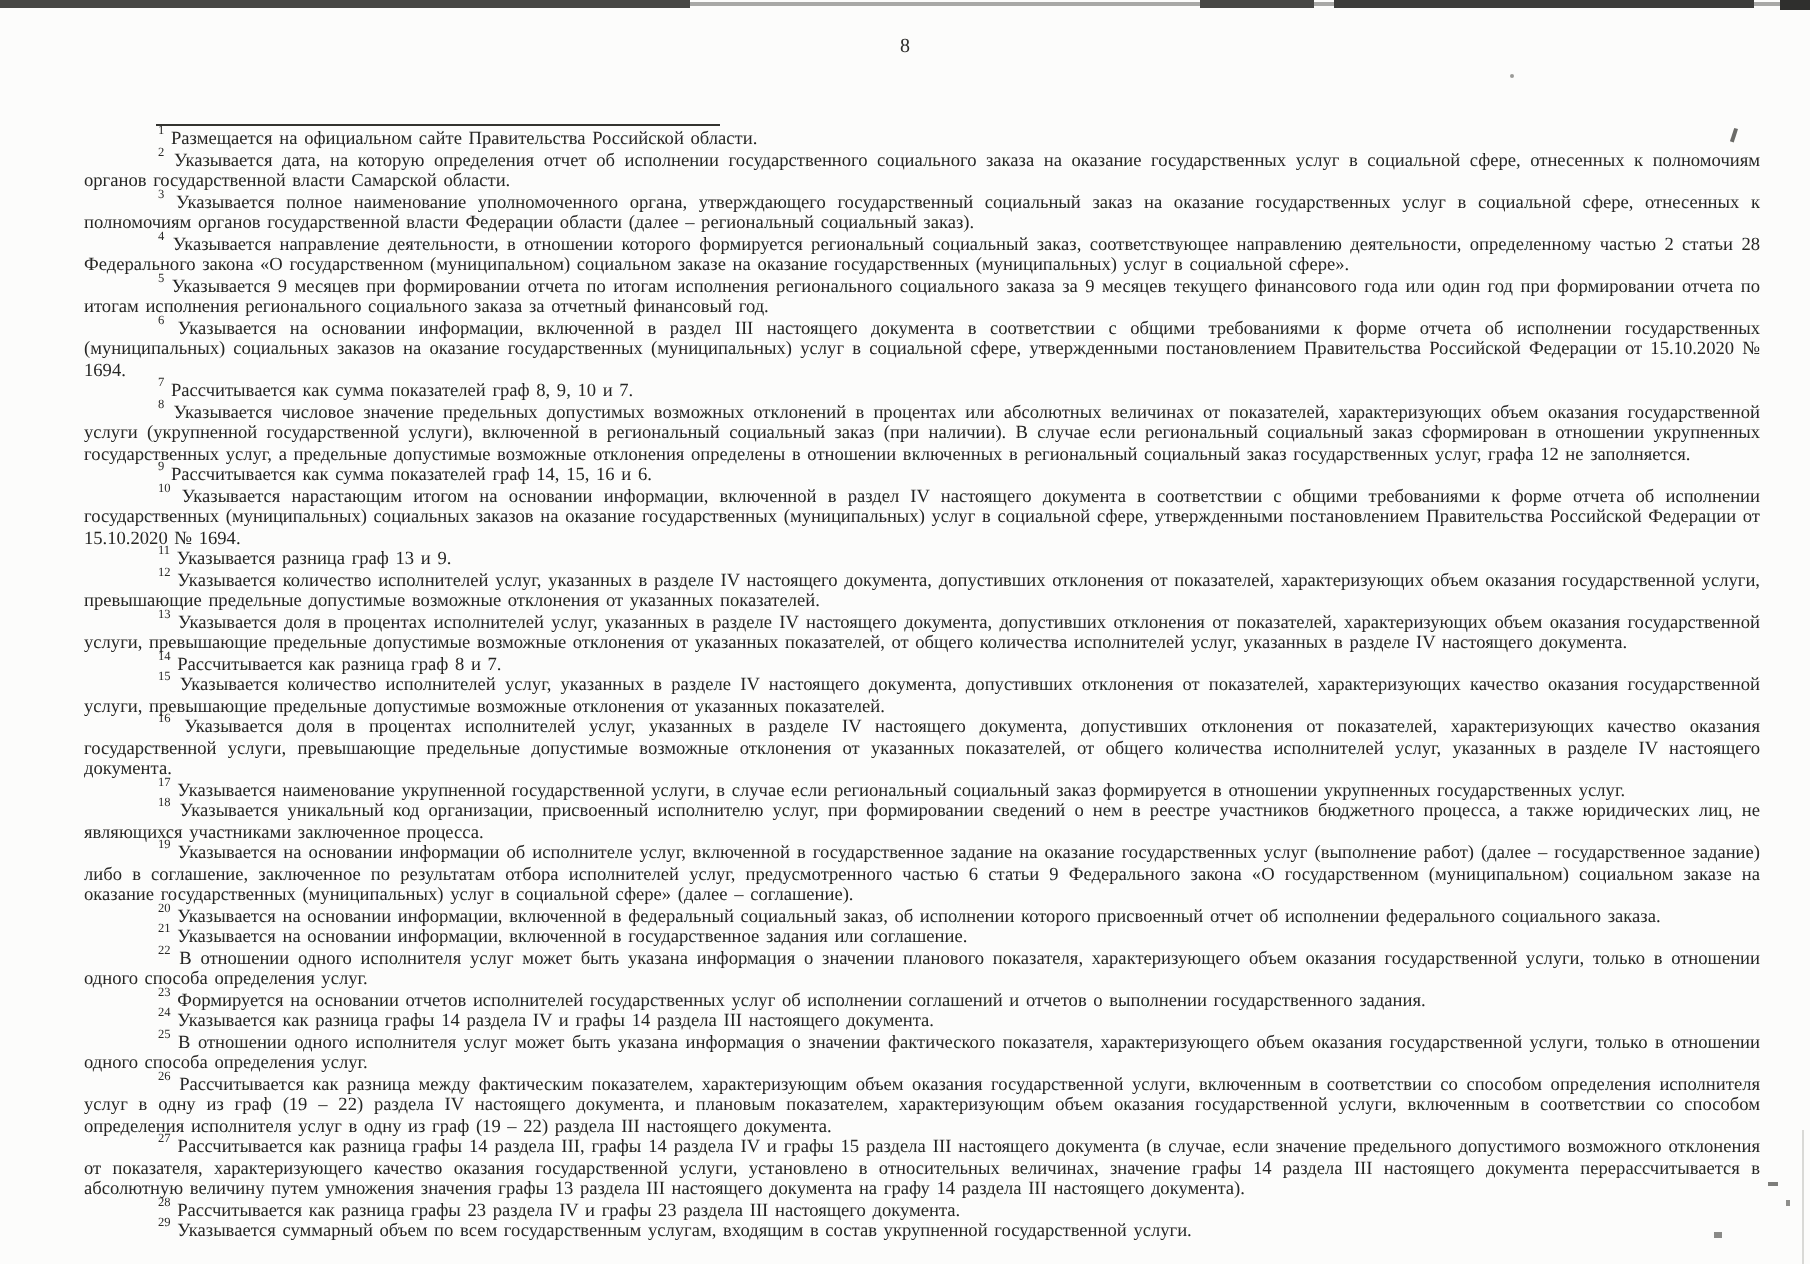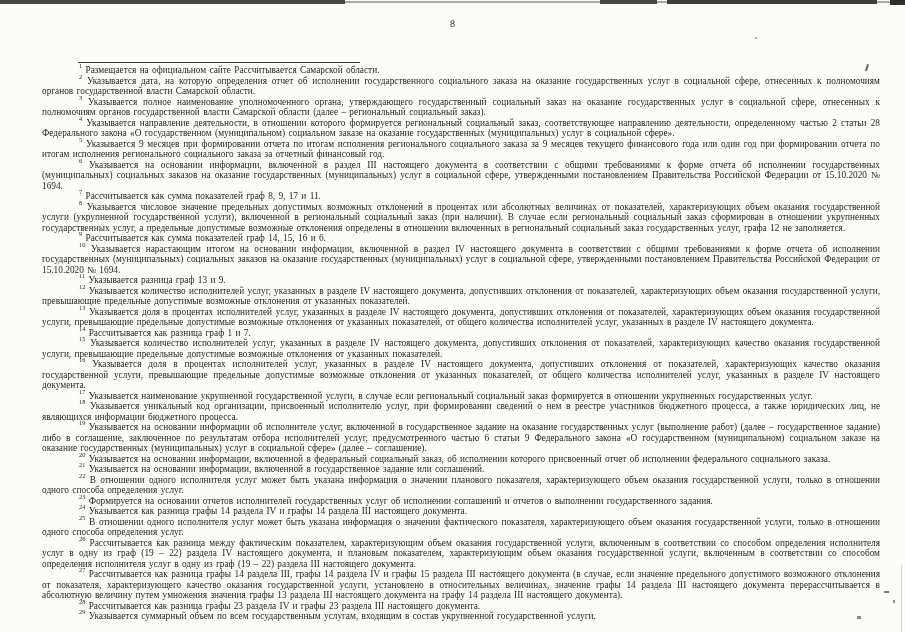--- a/index.html
+++ b/index.html
@@ -87,41 +87,41 @@
   <div class="scanbar-seg seg1"></div>
   <div class="scanbar-seg seg2"></div>
   <div class="scanbar-seg seg3"></div>
   <div class="scanbar-seg seg4"></div>
 
   <div class="page-number">8</div>
 
   <div class="footnote-separator"></div>
 
   <div class="footnotes" id="footnotes">
-      <p class="footnote"><sup>1</sup> <span>Размещается на официальном сайте Рассчитывается Самарской области.</span></p>
+      <p class="footnote"><sup>1</sup> <span>Размещается на официальном сайте Правительства Российской области.</span></p>
       <p class="footnote"><sup>2</sup> <span>Указывается дата, на которую определения отчет об исполнении государственного социального заказа на оказание государственных услуг в социальной сфере, отнесенных к полномочиям органов государственной власти Самарской области.</span></p>
-      <p class="footnote"><sup>3</sup> <span>Указывается полное наименование уполномоченного органа, утверждающего государственный социальный заказ на оказание государственных услуг в социальной сфере, отнесенных к полномочиям органов государственной власти Самарской области (далее – региональный социальный заказ).</span></p>
+      <p class="footnote"><sup>3</sup> <span>Указывается полное наименование уполномоченного органа, утверждающего государственный социальный заказ на оказание государственных услуг в социальной сфере, отнесенных к полномочиям органов государственной власти Федерации области (далее – региональный социальный заказ).</span></p>
       <p class="footnote"><sup>4</sup> <span>Указывается направление деятельности, в отношении которого формируется региональный социальный заказ, соответствующее направлению деятельности, определенному частью 2 статьи 28 Федерального закона «О государственном (муниципальном) социальном заказе на оказание государственных (муниципальных) услуг в социальной сфере».</span></p>
       <p class="footnote"><sup>5</sup> <span>Указывается 9 месяцев при формировании отчета по итогам исполнения регионального социального заказа за 9 месяцев текущего финансового года или один год при формировании отчета по итогам исполнения регионального социального заказа за отчетный финансовый год.</span></p>
       <p class="footnote"><sup>6</sup> <span>Указывается на основании информации, включенной в раздел III настоящего документа в соответствии с общими требованиями к форме отчета об исполнении государственных (муниципальных) социальных заказов на оказание государственных (муниципальных) услуг в социальной сфере, утвержденными постановлением Правительства Российской Федерации от 15.10.2020 № 1694.</span></p>
-      <p class="footnote"><sup>7</sup> <span>Рассчитывается как сумма показателей граф 8, 9, 17 и 11.</span></p>
+      <p class="footnote"><sup>7</sup> <span>Рассчитывается как сумма показателей граф 8, 9, 10 и 7.</span></p>
       <p class="footnote"><sup>8</sup> <span>Указывается числовое значение предельных допустимых возможных отклонений в процентах или абсолютных величинах от показателей, характеризующих объем оказания государственной услуги (укрупненной государственной услуги), включенной в региональный социальный заказ (при наличии). В случае если региональный социальный заказ сформирован в отношении укрупненных государственных услуг, а предельные допустимые возможные отклонения определены в отношении включенных в региональный социальный заказ государственных услуг, графа 12 не заполняется.</span></p>
       <p class="footnote"><sup>9</sup> <span>Рассчитывается как сумма показателей граф 14, 15, 16 и 6.</span></p>
       <p class="footnote"><sup>10</sup> <span>Указывается нарастающим итогом на основании информации, включенной в раздел IV настоящего документа в соответствии с общими требованиями к форме отчета об исполнении государственных (муниципальных) социальных заказов на оказание государственных (муниципальных) услуг в социальной сфере, утвержденными постановлением Правительства Российской Федерации от 15.10.2020 № 1694.</span></p>
       <p class="footnote"><sup>11</sup> <span>Указывается разница граф 13 и 9.</span></p>
       <p class="footnote"><sup>12</sup> <span>Указывается количество исполнителей услуг, указанных в разделе IV настоящего документа, допустивших отклонения от показателей, характеризующих объем оказания государственной услуги, превышающие предельные допустимые возможные отклонения от указанных показателей.</span></p>
       <p class="footnote"><sup>13</sup> <span>Указывается доля в процентах исполнителей услуг, указанных в разделе IV настоящего документа, допустивших отклонения от показателей, характеризующих объем оказания государственной услуги, превышающие предельные допустимые возможные отклонения от указанных показателей, от общего количества исполнителей услуг, указанных в разделе IV настоящего документа.</span></p>
-      <p class="footnote"><sup>14</sup> <span>Рассчитывается как разница граф 1 и 7.</span></p>
+      <p class="footnote"><sup>14</sup> <span>Рассчитывается как разница граф 8 и 7.</span></p>
       <p class="footnote"><sup>15</sup> <span>Указывается количество исполнителей услуг, указанных в разделе IV настоящего документа, допустивших отклонения от показателей, характеризующих качество оказания государственной услуги, превышающие предельные допустимые возможные отклонения от указанных показателей.</span></p>
       <p class="footnote"><sup>16</sup> <span>Указывается доля в процентах исполнителей услуг, указанных в разделе IV настоящего документа, допустивших отклонения от показателей, характеризующих качество оказания государственной услуги, превышающие предельные допустимые возможные отклонения от указанных показателей, от общего количества исполнителей услуг, указанных в разделе IV настоящего документа.</span></p>
       <p class="footnote"><sup>17</sup> <span>Указывается наименование укрупненной государственной услуги, в случае если региональный социальный заказ формируется в отношении укрупненных государственных услуг.</span></p>
-      <p class="footnote"><sup>18</sup> <span>Указывается уникальный код организации, присвоенный исполнителю услуг, при формировании сведений о нем в реестре участников бюджетного процесса, а также юридических лиц, не являющихся информации бюджетного процесса.</span></p>
+      <p class="footnote"><sup>18</sup> <span>Указывается уникальный код организации, присвоенный исполнителю услуг, при формировании сведений о нем в реестре участников бюджетного процесса, а также юридических лиц, не являющихся участниками заключенное процесса.</span></p>
       <p class="footnote"><sup>19</sup> <span>Указывается на основании информации об исполнителе услуг, включенной в государственное задание на оказание государственных услуг (выполнение работ) (далее – государственное задание) либо в соглашение, заключенное по результатам отбора исполнителей услуг, предусмотренного частью 6 статьи 9 Федерального закона «О государственном (муниципальном) социальном заказе на оказание государственных (муниципальных) услуг в социальной сфере» (далее – соглашение).</span></p>
       <p class="footnote"><sup>20</sup> <span>Указывается на основании информации, включенной в федеральный социальный заказ, об исполнении которого присвоенный отчет об исполнении федерального социального заказа.</span></p>
-      <p class="footnote"><sup>21</sup> <span>Указывается на основании информации, включенной в государственное задание или соглашений.</span></p>
+      <p class="footnote"><sup>21</sup> <span>Указывается на основании информации, включенной в государственное задания или соглашение.</span></p>
       <p class="footnote"><sup>22</sup> <span>В отношении одного исполнителя услуг может быть указана информация о значении планового показателя, характеризующего объем оказания государственной услуги, только в отношении одного способа определения услуг.</span></p>
       <p class="footnote"><sup>23</sup> <span>Формируется на основании отчетов исполнителей государственных услуг об исполнении соглашений и отчетов о выполнении государственного задания.</span></p>
       <p class="footnote"><sup>24</sup> <span>Указывается как разница графы 14 раздела IV и графы 14 раздела III настоящего документа.</span></p>
       <p class="footnote"><sup>25</sup> <span>В отношении одного исполнителя услуг может быть указана информация о значении фактического показателя, характеризующего объем оказания государственной услуги, только в отношении одного способа определения услуг.</span></p>
       <p class="footnote"><sup>26</sup> <span>Рассчитывается как разница между фактическим показателем, характеризующим объем оказания государственной услуги, включенным в соответствии со способом определения исполнителя услуг в одну из граф (19 – 22) раздела IV настоящего документа, и плановым показателем, характеризующим объем оказания государственной услуги, включенным в соответствии со способом определения исполнителя услуг в одну из граф (19 – 22) раздела III настоящего документа.</span></p>
       <p class="footnote"><sup>27</sup> <span>Рассчитывается как разница графы 14 раздела III, графы 14 раздела IV и графы 15 раздела III настоящего документа (в случае, если значение предельного допустимого возможного отклонения от показателя, характеризующего качество оказания государственной услуги, установлено в относительных величинах, значение графы 14 раздела III настоящего документа перерассчитывается в абсолютную величину путем умножения значения графы 13 раздела III настоящего документа на графу 14 раздела III настоящего документа).</span></p>
       <p class="footnote"><sup>28</sup> <span>Рассчитывается как разница графы 23 раздела IV и графы 23 раздела III настоящего документа.</span></p>
       <p class="footnote"><sup>29</sup> <span>Указывается суммарный объем по всем государственным услугам, входящим в состав укрупненной государственной услуги.</span></p>
     </div>
 

